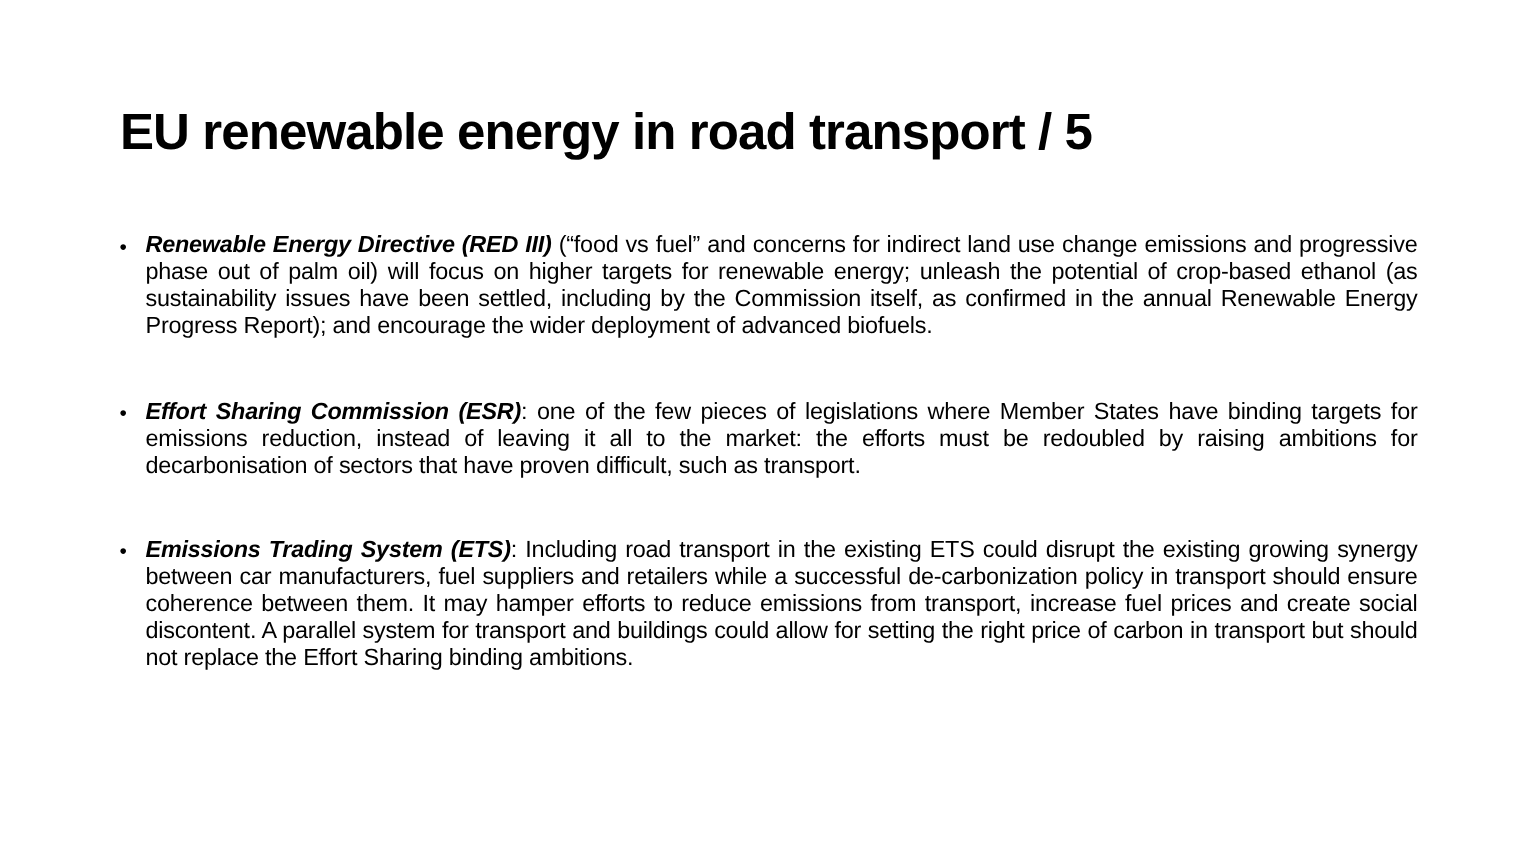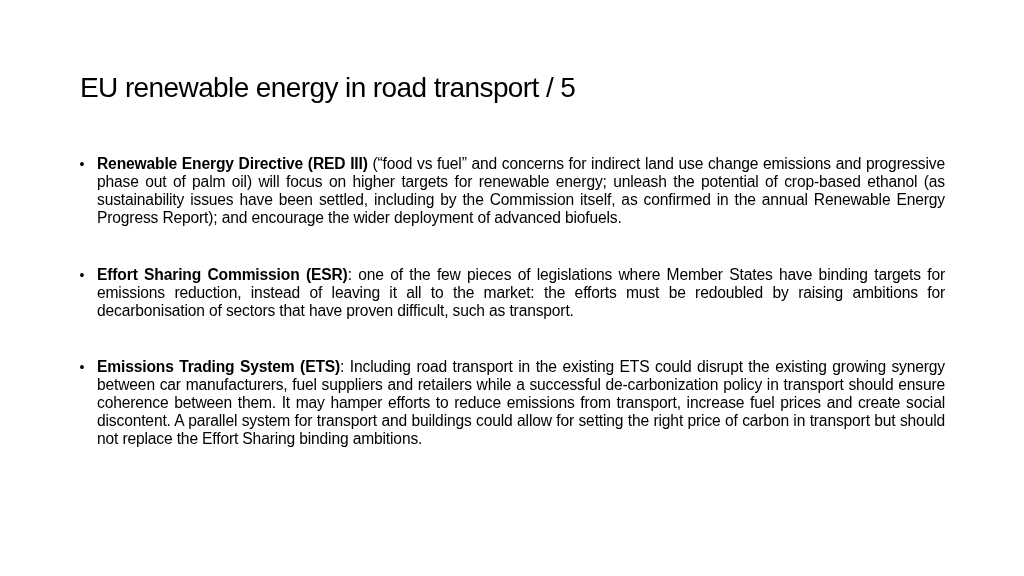--- a/index.html
+++ b/index.html
@@ -13,22 +13,22 @@
       position: relative;
       overflow: hidden;
       font-family: "Liberation Sans", "DejaVu Sans", sans-serif;
       color: #000000;
     }
     .slide-title {
       position: absolute;
       left: 80px;
       top: 66px;
       margin: 0;
-      font-size: 28px;
-      font-weight: normal;
+      font-size: 34px;
+      font-weight: bold;
       letter-spacing: -0.6px;
       line-height: 44px;
       white-space: nowrap;
     }
     .bullet-list {
       position: absolute;
       left: 75px;
       top: 155px;
       width: 870px;
       margin: 0;
@@ -51,20 +51,21 @@
     .bullet-dot {
       position: absolute;
       left: 0;
       top: 0;
       width: 14px;
       text-align: center;
       font-size: 14px;
     }
     .term {
       font-weight: bold;
+      font-style: italic;
     }
   </style>
 </head>
 <body>
 
 <h1 class="slide-title">EU renewable energy in road transport / 5</h1>
 
 <ul class="bullet-list">
   <li class="bullet-item first">
     <span class="bullet-dot">•</span>

